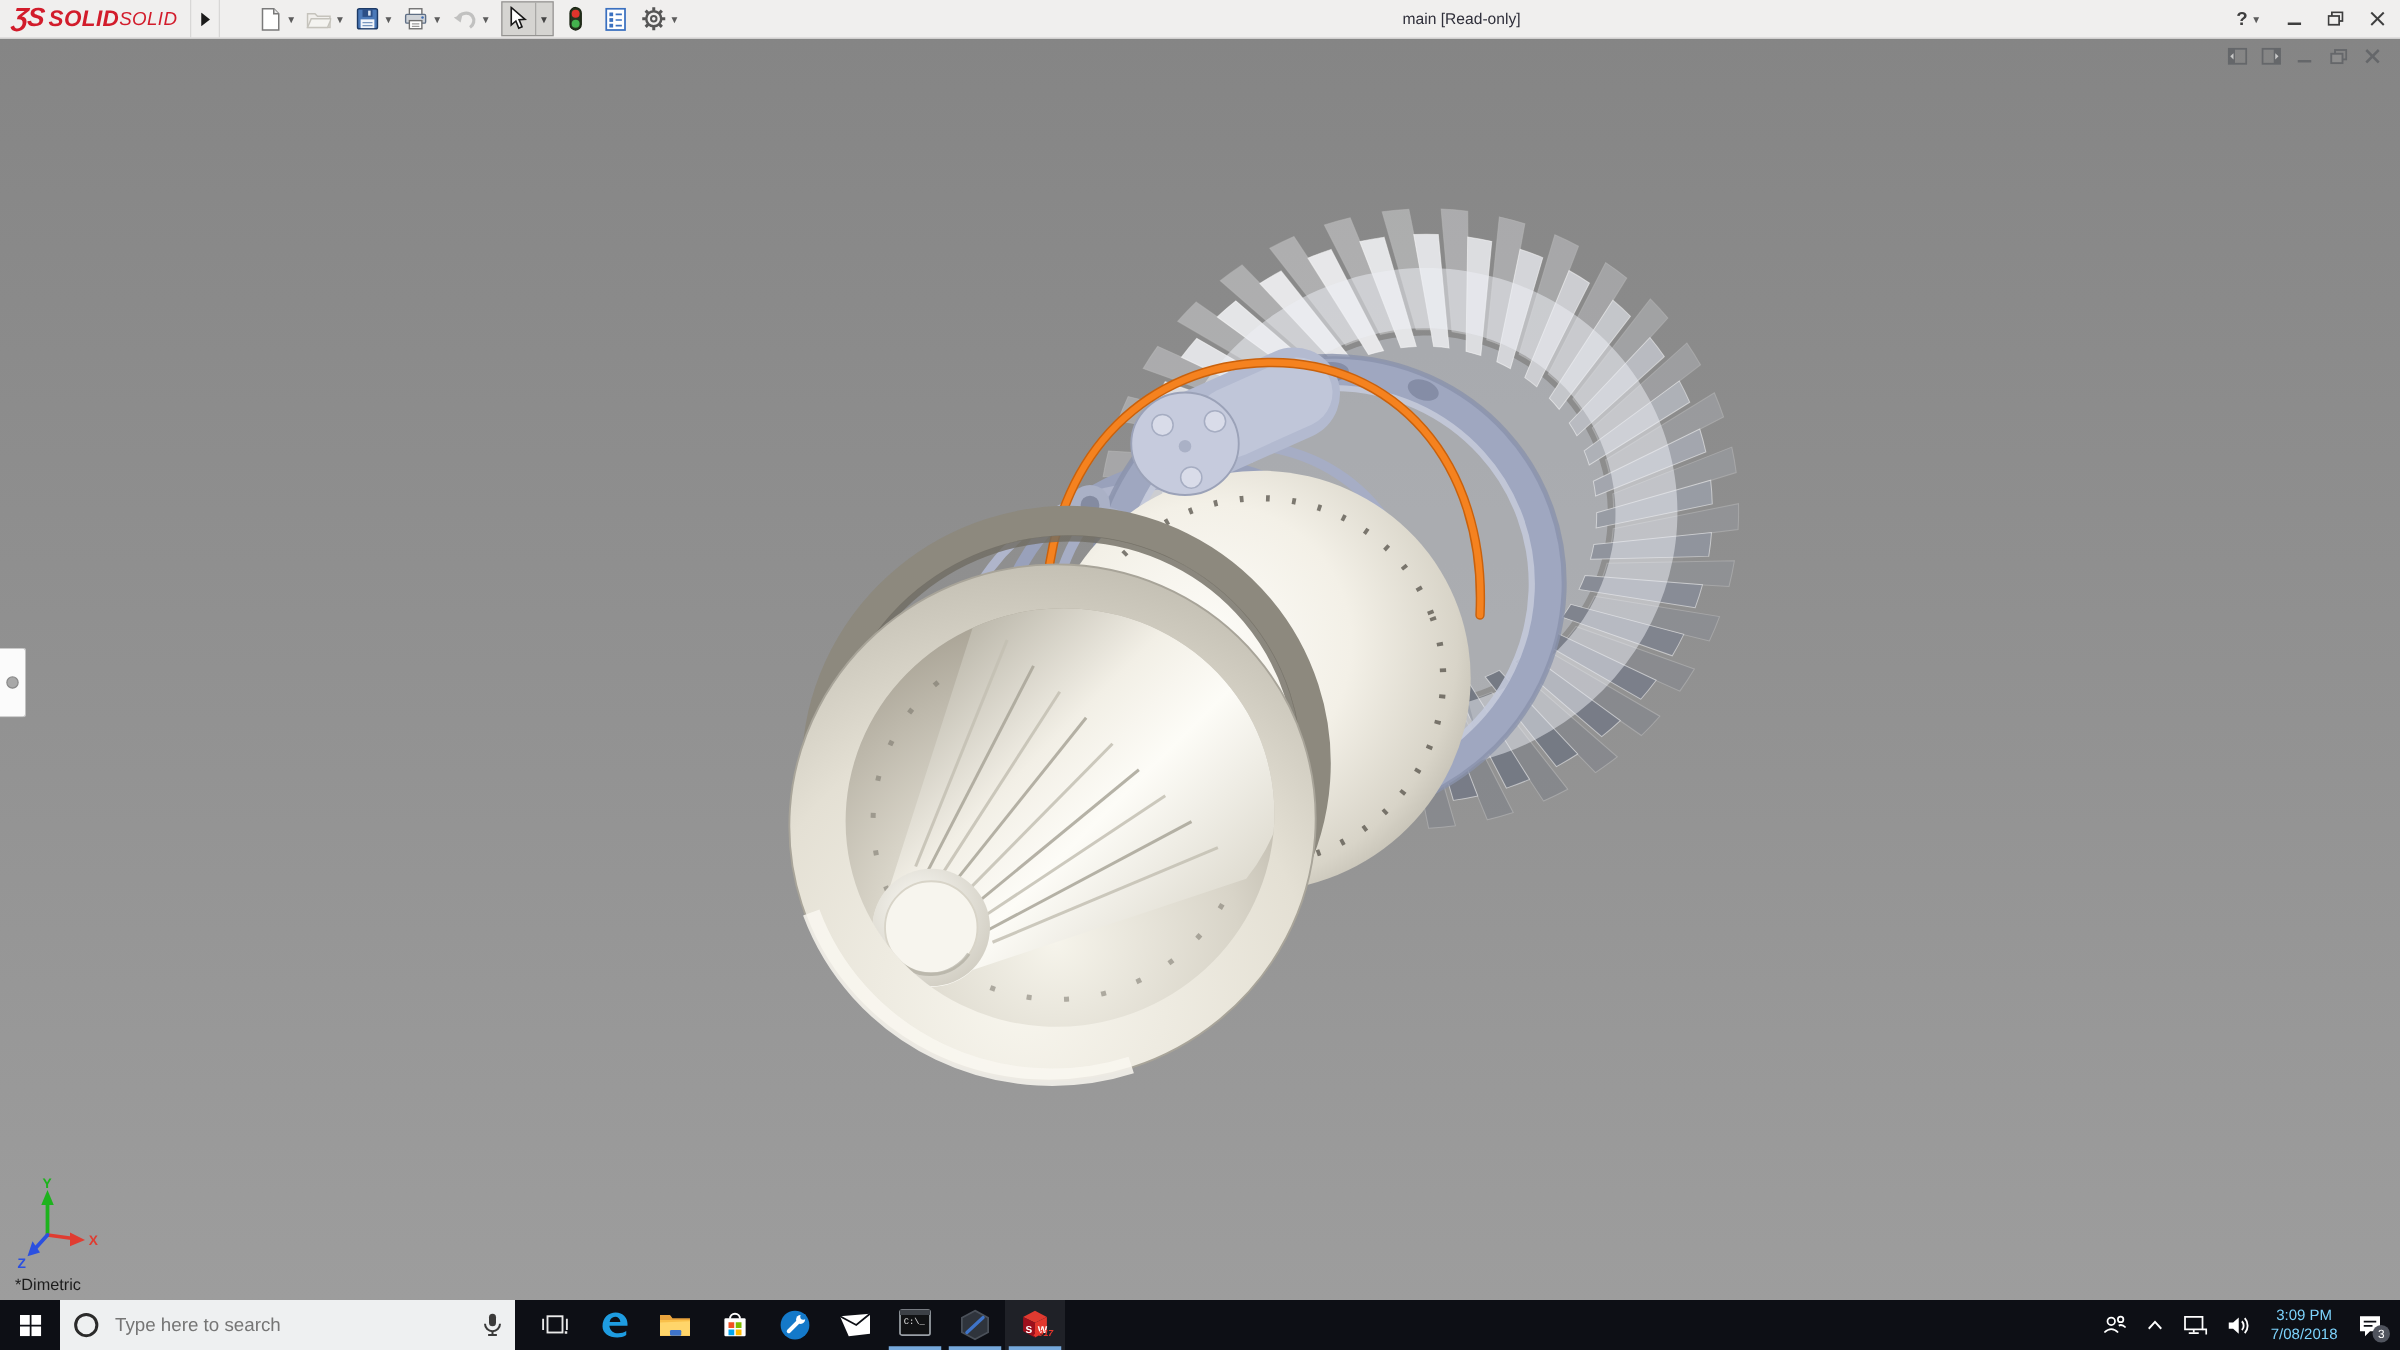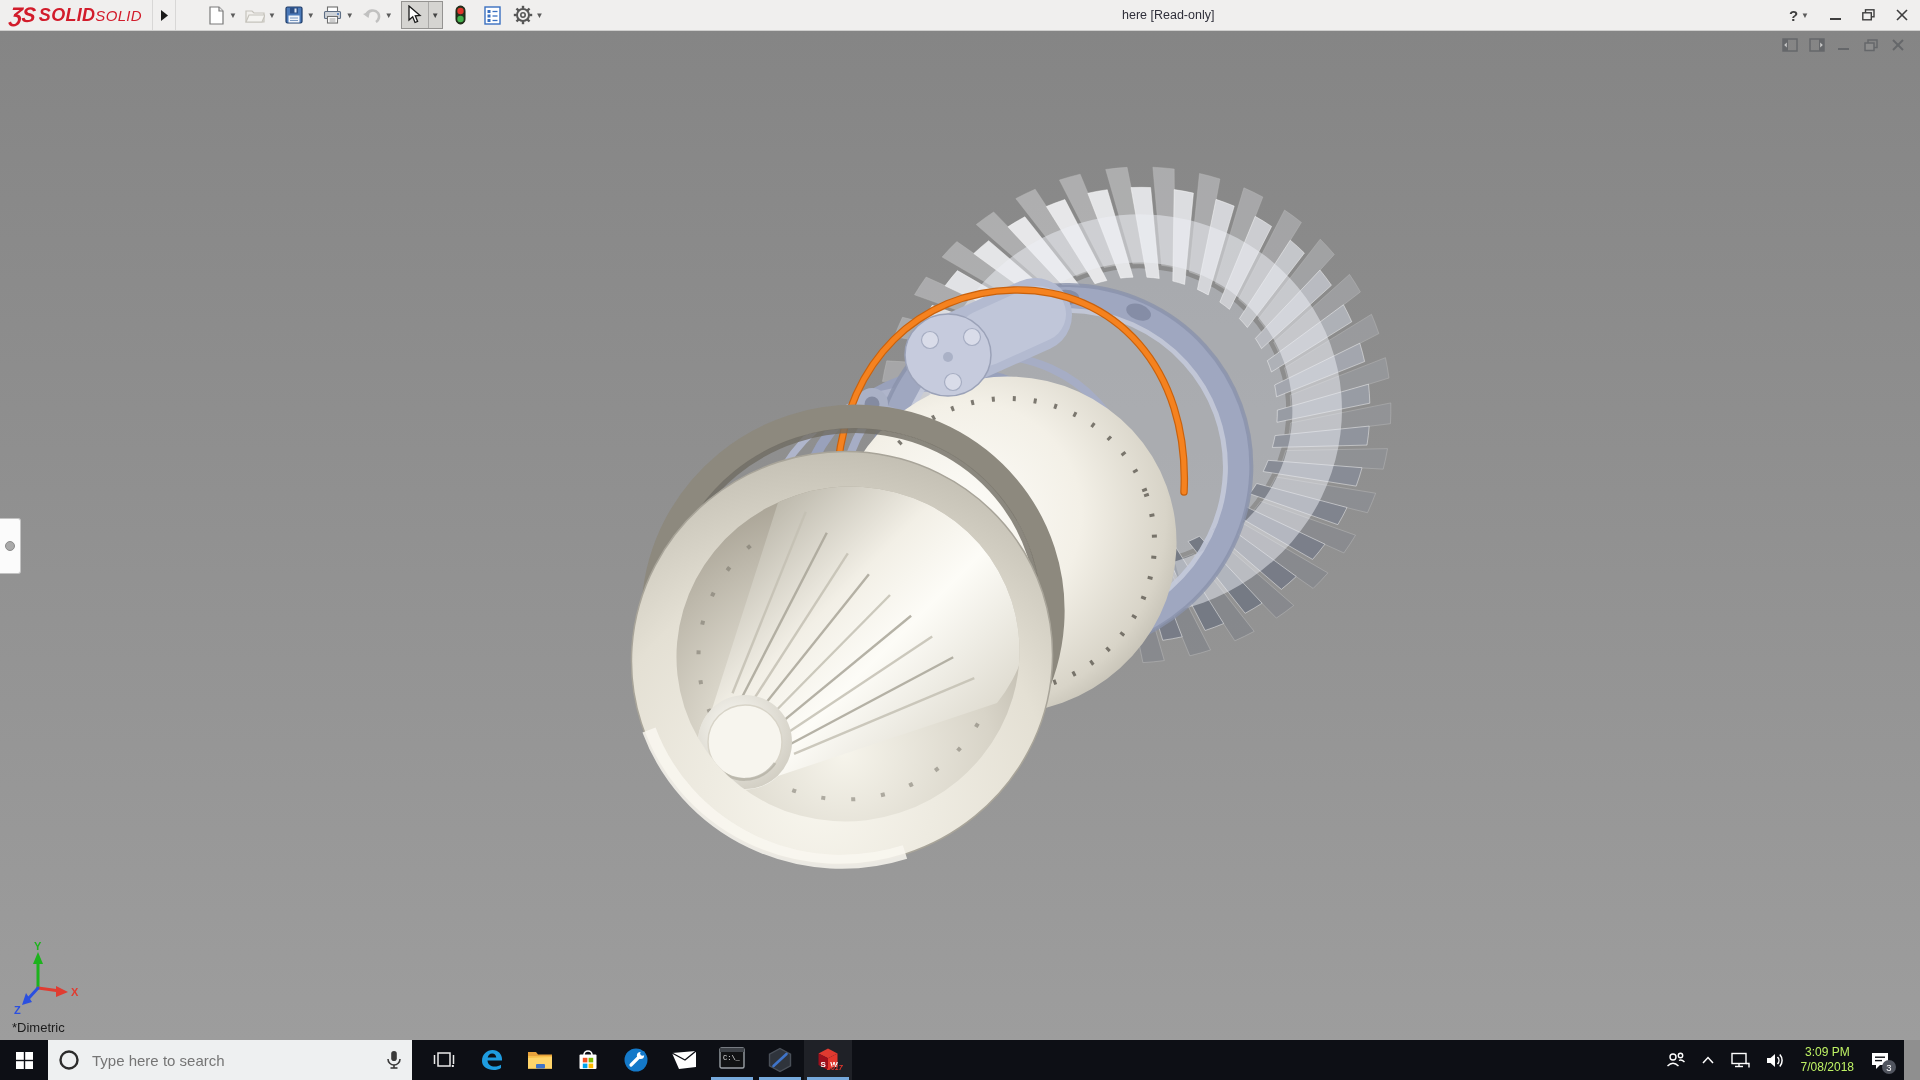--- a/index.html
+++ b/index.html
@@ -31,33 +31,33 @@
   
   .viewport{position:absolute;top:30px;left:0;right:0;bottom:40px;overflow:hidden;}
   .engine-svg{position:absolute;inset:0;width:100%;height:100%;display:block;cursor:crosshair;}
   .doc-controls{position:absolute;top:8px;right:14px;display:flex;gap:11px;z-index:5;}
   .doc-controls .dc{width:16px;height:14px;display:flex;align-items:center;justify-content:center;opacity:.8;cursor:pointer;}
   .side-tab{position:absolute;left:0;top:488px;width:20px;height:54px;background:#fbfbfb;border:1px solid #c2c2c2;border-left:none;border-radius:0 3px 3px 0;display:flex;align-items:center;justify-content:center;cursor:pointer;z-index:5;}
   .side-tab .dot{width:8px;height:8px;border-radius:50%;background:#a9a9a9;border:1px solid #8a8a8a;}
   .orientation{position:absolute;left:12px;top:990px;font-size:13px;font-weight:normal;color:#1c1c1c;z-index:5;}
 
   
-  .taskbar{position:absolute;left:0;right:16px;bottom:0;height:40px;background:#0d0f15;display:flex;align-items:stretch;z-index:40;}
+  .taskbar{position:absolute;left:0;right:0;bottom:0;height:40px;background:#0d0f15;display:flex;align-items:stretch;z-index:40;}
   .start{width:48px;display:flex;align-items:center;justify-content:center;cursor:pointer;}
   .searchbox{width:344px;background:#eef0f1;display:flex;align-items:center;padding:0 10px;gap:10px;}
   .cortana{flex:0 0 auto;display:flex;}
   .searchbox input{flex:1;border:none;outline:none;background:transparent;font-size:15px;color:#444;font-family:"Liberation Sans",sans-serif;}
   .mic{flex:0 0 auto;display:flex;}
   .apps{display:flex;align-items:stretch;margin-left:8px;}
   .slot{position:relative;width:48px;display:flex;align-items:center;justify-content:center;cursor:pointer;}
   .slot.active{background:rgba(255,255,255,.08);}
   .indicator{position:absolute;bottom:0;left:3px;right:3px;height:3px;background:#76a9dc;}
   .tray{margin-left:auto;display:flex;align-items:center;gap:0;padding-right:6px;}
   .tray-ic{height:40px;display:flex;align-items:center;justify-content:center;padding:0 8px;cursor:pointer;}
-  .clock{display:flex;flex-direction:column;align-items:center;justify-content:center;color:#bef264;font-size:12px;line-height:15px;padding:0 8px;cursor:pointer;}
+  .clock{display:flex;flex-direction:column;align-items:center;justify-content:center;color:#7dd3fc;font-size:12px;line-height:15px;padding:0 8px;cursor:pointer;}
   .notif{position:relative;}
   .badge{position:absolute;right:2px;bottom:6px;width:14px;height:14px;border-radius:50%;background:#50545e;color:#fff;font-size:9.5px;display:flex;align-items:center;justify-content:center;}
   .sw-ico{position:relative;}
   .sw-year{position:absolute;left:23px;top:24px;font-size:7px;font-weight:bold;font-style:italic;color:#e8362c;letter-spacing:0;}
 </style>
 </head>
 <body>
 
 <div class="app">
 
@@ -166,21 +166,21 @@
               <line x1="3.5" y1="16.5" x2="5.5" y2="14.5"></line>
                 <line x1="14.5" y1="5.5" x2="16.5" y2="3.5"></line>
             </g>
             <circle cx="10" cy="10" r="2.2" stroke-width="1.6"></circle>
           </g>
         </svg>
       </span>
         <span class="caret">▼</span>
     </div>
 
-    <div class="title">here [Read-only]</div>
+    <div class="title">main [Read-only]</div>
 
     <div class="win-controls">
       <span class="wc">
         <span class="help">?</span>
           <span class="help-caret">▼</span>
       </span>
       <span class="wc">
         <svg width="11" height="11" viewBox="0 0 11 11">
             <rect x="0" y="8" width="11" height="2" fill="#3e3e3e"></rect>
           </svg>

